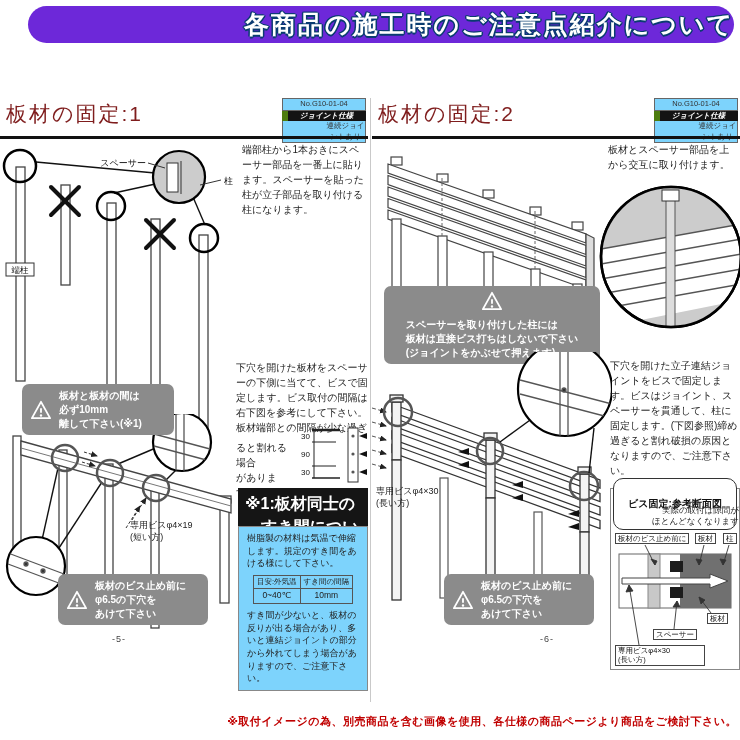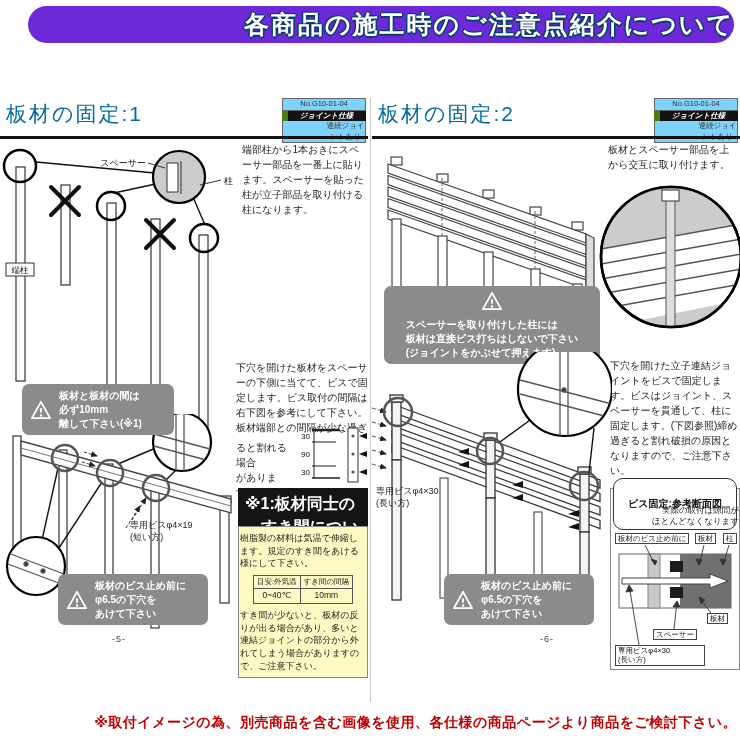--- a/index.html
+++ b/index.html
@@ -13,44 +13,44 @@
   .banner{
     left:28px;top:6px;width:706px;height:37px;border-radius:19px;background:#6d28d9;
     display:flex;align-items:center;justify-content:flex-end;
   }
   .banner-title{
     color:#fff;font-size:25px;font-weight:bold;letter-spacing:2px;
     text-shadow:1.5px 0 0 #0a3c70,-1.5px 0 0 #0a3c70,0 1.5px 0 #0a3c70,0 -1.5px 0 #0a3c70,1px 1px 0 #0a3c70,-1px -1px 0 #0a3c70;
   }
   
   .page{width:368px;height:590px;}
-  .ptitle{position:absolute;left:6px;top:4px;margin:0;font-size:21px;font-weight:500;letter-spacing:2px;color:#0369a1;}
+  .ptitle{position:absolute;left:6px;top:4px;margin:0;font-size:21px;font-weight:500;letter-spacing:2px;color:#7f1d1d;}
   .doclabel{position:absolute;right:2px;top:2px;width:84px;text-align:center;font-size:7.5px;line-height:1.4;background:#7dd3fc;}
   .dl1{border:1px solid #666;color:#333;}
   .dl2{background:#131313;color:#fff;font-weight:bold;border-left:6px solid #4d7c0f;border-right:1px solid #131313;font-style:italic;}
   .dl3{border:1px solid #666;border-top:none;color:#333;padding-left:43px;}
   .hrule{position:absolute;left:0;top:40px;width:368px;height:3px;background:#111;}
   .txt{font-size:10px;line-height:1.5;color:#1c1c1c;}
   .warn{background:#8b8b8b;border-radius:7px;color:#fff;display:flex;align-items:center;gap:7px;padding:5px 8px;box-sizing:border-box;}
   .warn .msg{font-size:10px;font-weight:600;line-height:1.38;white-space:pre-line;}
   .warn svg{flex:0 0 auto;}
   .smalllabel{font-size:9px;line-height:1.3;color:#1c1c1c;}
   .pagenum{font-size:9px;color:#444;letter-spacing:1px;}
   .note-head{background:#151515;color:#fff;font-weight:bold;font-size:16px;line-height:1.45;padding:4px 7px;white-space:pre-line;box-sizing:border-box;}
-  .note-body{border:1px solid #888;background:#fef9c3;padding:5px 1px;box-sizing:border-box;font-size:9px;line-height:1.4;}
+  .note-body{border:1px solid #888;background:#7dd3fc;padding:5px 8px;box-sizing:border-box;font-size:9px;line-height:1.4;}
   .note-body table{border-collapse:collapse;margin:5px auto;}
   .note-body th,.note-body td{border:1px solid #555;font-weight:normal;text-align:center;padding:1px 3px;}
   .note-body th{font-size:7.5px;}
   .note-body td{font-size:8.5px;}
   .xsec{border:1px solid #888;background:#fff;box-sizing:border-box;}
   .xsec-title{position:absolute;left:2px;right:2px;top:-11px;border:1.5px solid #333;border-radius:10px;background:#fff;font-size:10px;font-weight:600;text-align:center;padding:18px 0;color:#111;}
   .xsec-note{position:absolute;left:0;right:0;top:16px;text-align:right;font-size:8.5px;line-height:1.35;color:#222;}
   .boxlabel{position:absolute;border:1px solid #444;background:#fff;font-size:7.5px;line-height:1.25;padding:0 2px;color:#111;white-space:pre-line;}
   .divider{width:1px;background:#c9c9c9;}
-  .footer-note{font-size:14px;font-weight:bold;color:#c00000;letter-spacing:0.5px;}
+  .footer-note{font-size:11px;font-weight:bold;color:#c00000;letter-spacing:0.5px;}
 </style>
 </head>
 <body>
 
 <div class="abs banner">
   <span class="banner-title">各商品の施工時のご注意点紹介について</span>
 </div>
 
 <div class="abs divider" style="left:370px;top:98px;height:604px;"></div>
 

